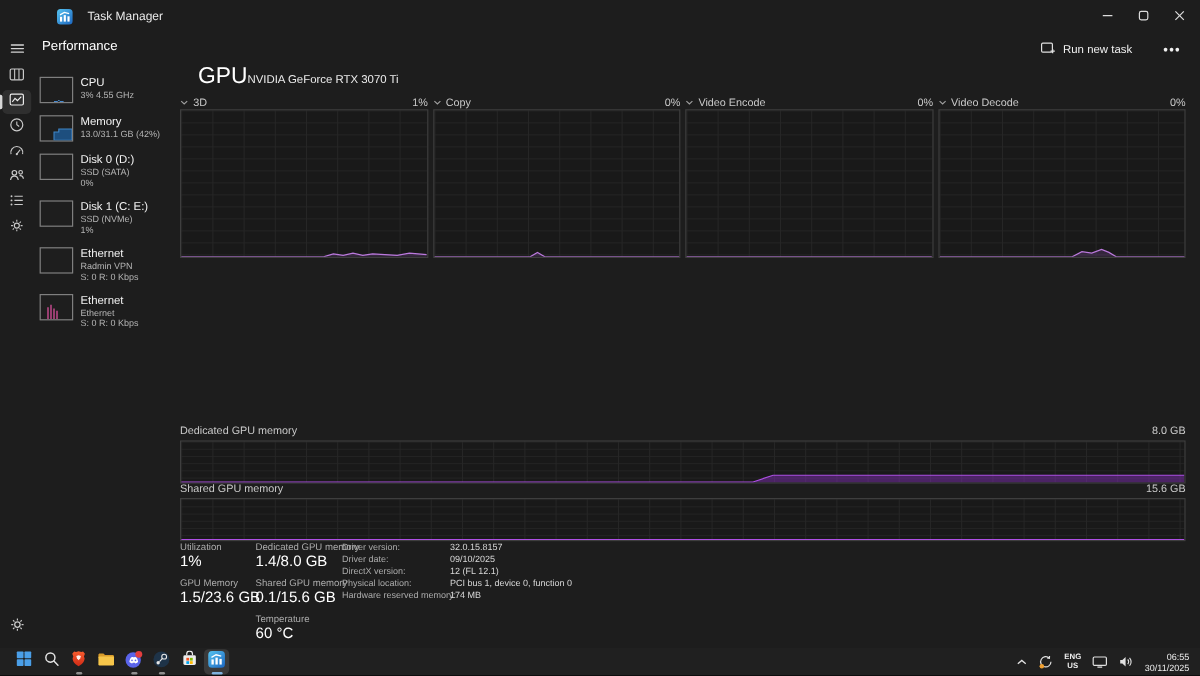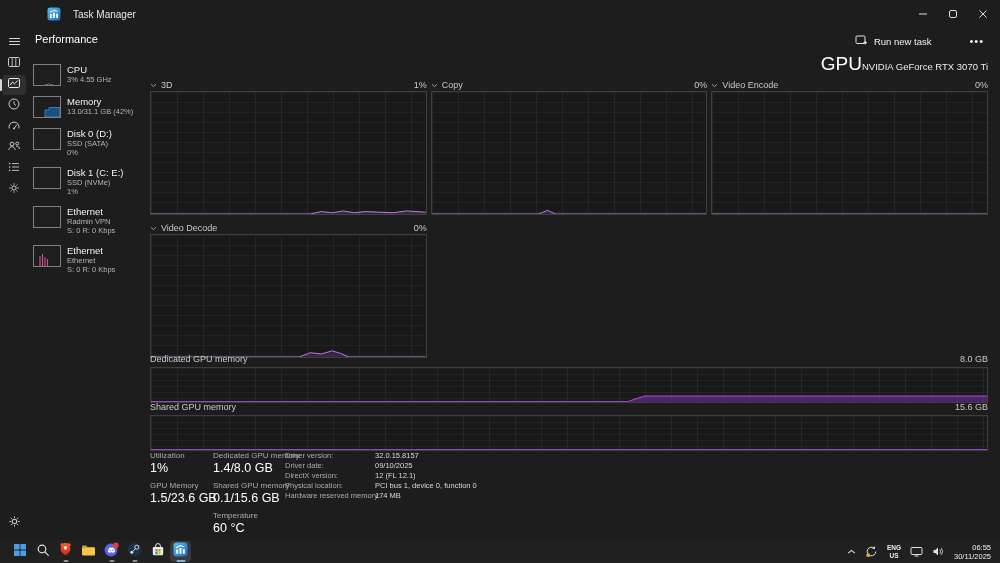--- a/index.html
+++ b/index.html
@@ -22,27 +22,27 @@
   .perf-header{font-size:11px;font-weight:400;margin:5px 0 16px 7px;color:#fff;}
   .perf-item{display:flex;align-items:flex-start;margin:0 2px 4px 2px;padding:3px 3px;border-radius:4px;}
   .perf-item.selected{background:#2f2f2f;}
   .thumb{width:26px;height:20px;flex:none;background:#1e1e1e;border:1px solid #7f7f7f;margin-right:6px;position:relative;overflow:hidden;}
   .thumb svg{position:absolute;inset:0;width:100%;height:100%;}
   .perf-text{min-width:0;}
   .perf-text .t{font-size:9.5px;line-height:11px;color:#f2f2f2;white-space:nowrap;}
   .perf-text .s{font-size:7.5px;line-height:9px;color:#b4b4b4;white-space:nowrap;}
   
   .content{position:absolute;top:28px;left:145px;right:0;bottom:23px;}
-  .toolbar{position:absolute;top:2px;right:8px;display:flex;align-items:center;gap:22px;}
+  .toolbar{position:absolute;top:2px;right:8px;display:flex;align-items:center;gap:10px;}
   .btn-run{display:flex;align-items:center;gap:6px;font-size:9.5px;color:#f0f0f0;padding:4px 8px;border-radius:4px;cursor:default;}
   .btn-more{color:#f0f0f0;font-size:11px;letter-spacing:1px;padding:2px 8px;border-radius:4px;}
-  .gpu-row{position:absolute;top:25px;left:5px;right:12px;display:flex;align-items:flex-end;justify-content:flex-end;}
+  .gpu-row{position:absolute;top:25px;left:20px;right:12px;display:flex;align-items:flex-end;justify-content:flex-start;}
   .gpu-title{font-size:19px;font-weight:400;}
   .gpu-device{font-size:9.5px;color:#ececec;padding-bottom:3px;}
-  .charts{position:absolute;top:51px;left:5px;right:12px;display:grid;grid-template-columns:1fr 1fr 1fr;column-gap:4px;row-gap:7px;}
+  .charts{position:absolute;top:51px;left:5px;right:12px;display:grid;grid-template-columns:1fr 1fr 1fr 1fr;column-gap:4px;row-gap:7px;}
   .cell-header{display:flex;justify-content:space-between;align-items:center;height:11px;font-size:9px;color:#c9c9c9;margin-bottom:1px;}
   .hdr-left{display:flex;align-items:center;gap:4px;}
   .chartbox{height:122px;border:1px solid #3e3e3e;background-color:#191919;position:relative;
     background-image:linear-gradient(to right,#262626 1px,transparent 1px),linear-gradient(to bottom,#242424 1px,transparent 1px);
     background-size:26px 100%,100% 10px;}
   .chartbox.mem{height:34px;background-size:26px 100%,100% 6px;}
   .plot{position:absolute;inset:0;width:100%;height:100%;display:block;}
   .memblock{position:absolute;left:5px;right:12px;}
   #mem-ded{top:326px;}
   #mem-shared{top:374px;}

